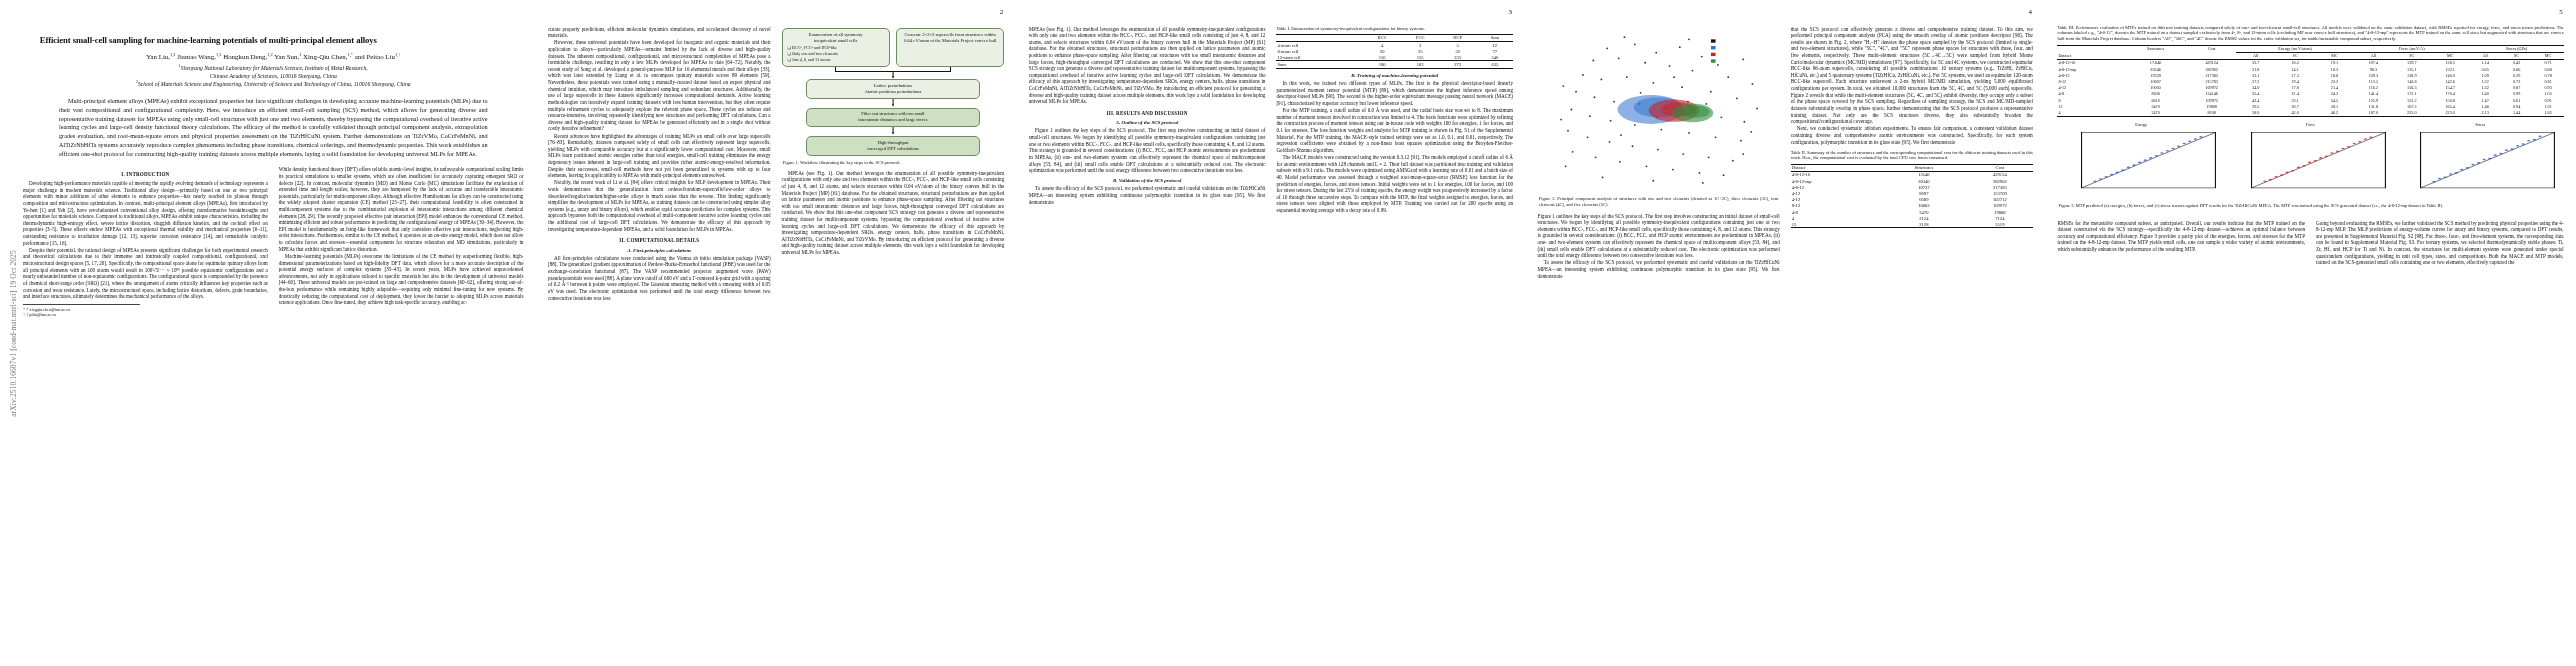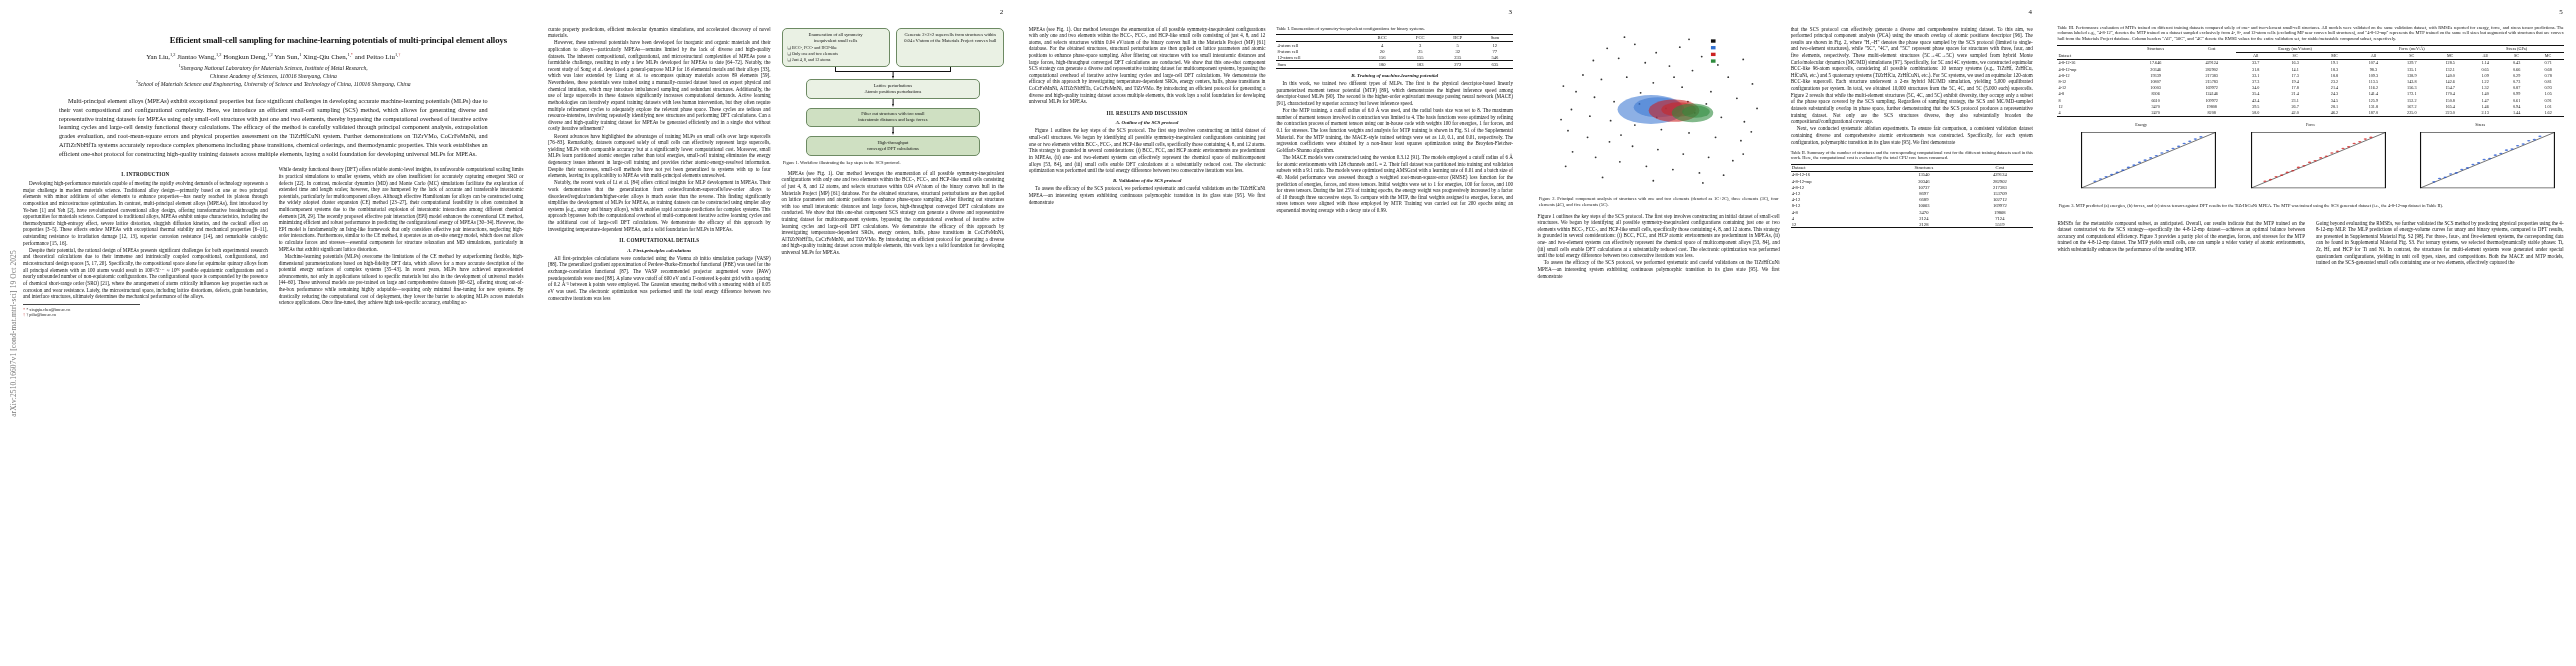--- a/index.html
+++ b/index.html
@@ -40,21 +40,21 @@
     transform: rotate(-90deg) translateX(-667px) translateY(7.8px);
     font-family:"Liberation Serif", serif;
     font-size:7.5px;
     color:#7a7a7a;
     letter-spacing:0.1px;
     white-space:nowrap;
     display:flex; align-items:center; justify-content:center;
   }
 
   .title {
-    text-align:right;
+    text-align:left;
     font-weight:bold;
     font-size:8.7px;
     line-height:1.25;
     margin:24.5px 16.7px 6.7px 16.7px;
     letter-spacing:-0.1px;
   }
   .authors {
     text-align:center;
     font-size:6.9px;
     margin:0 11px 2.2px 11px;

